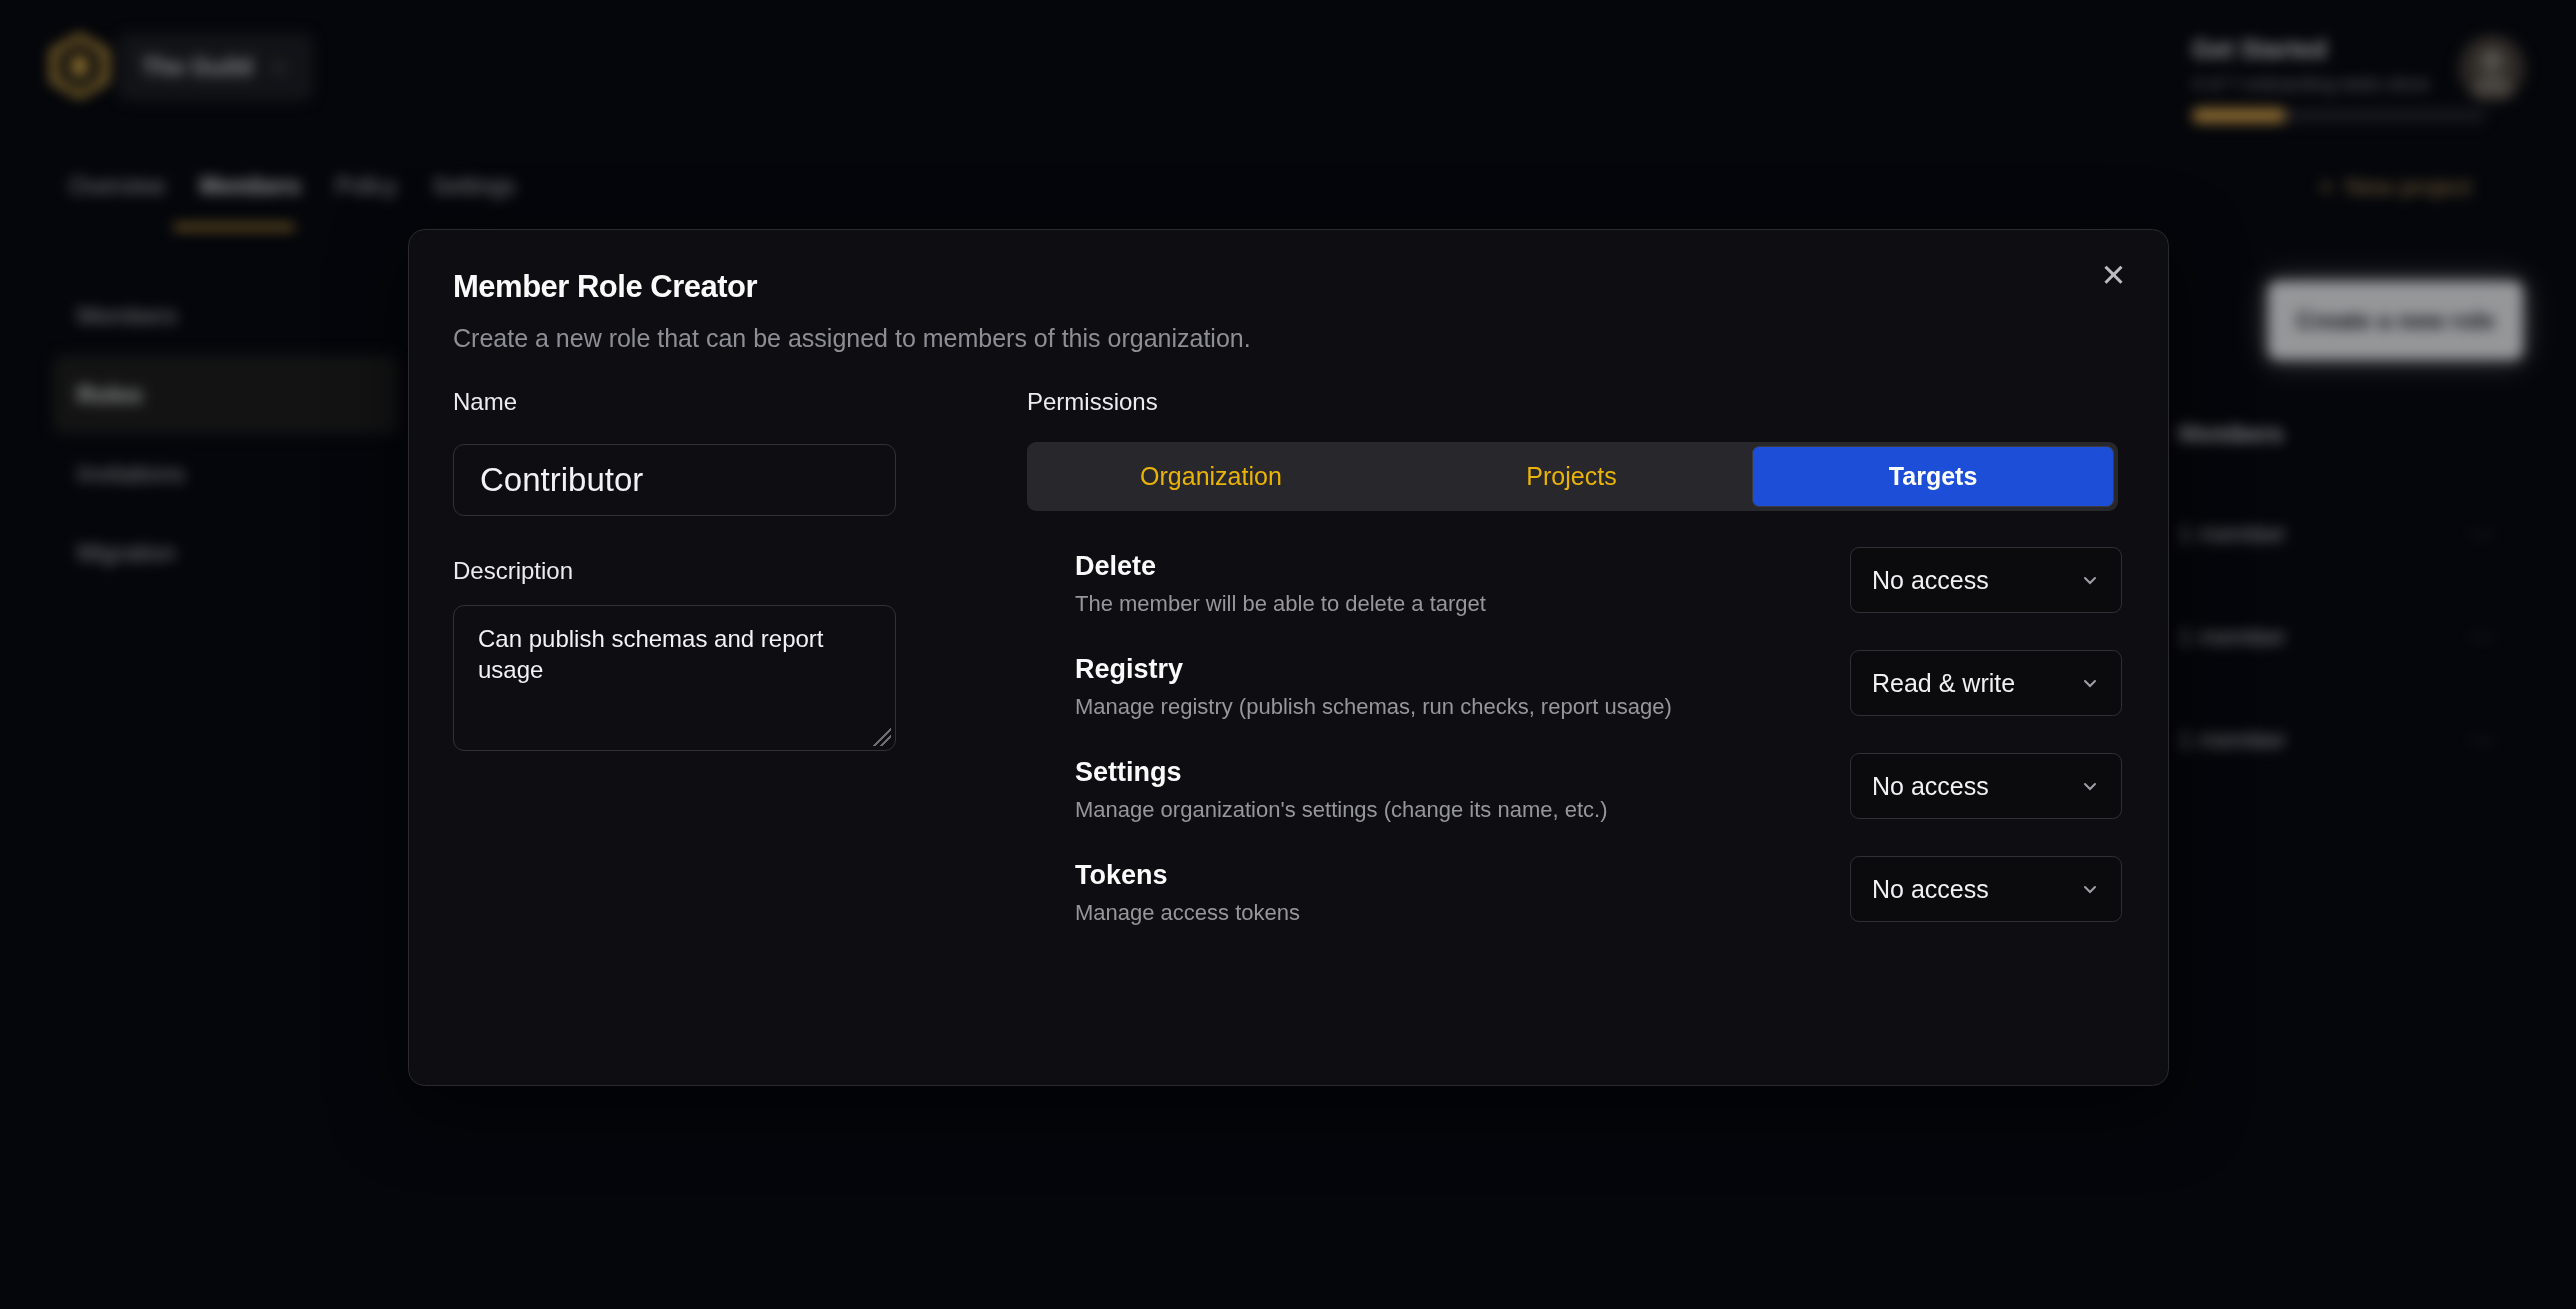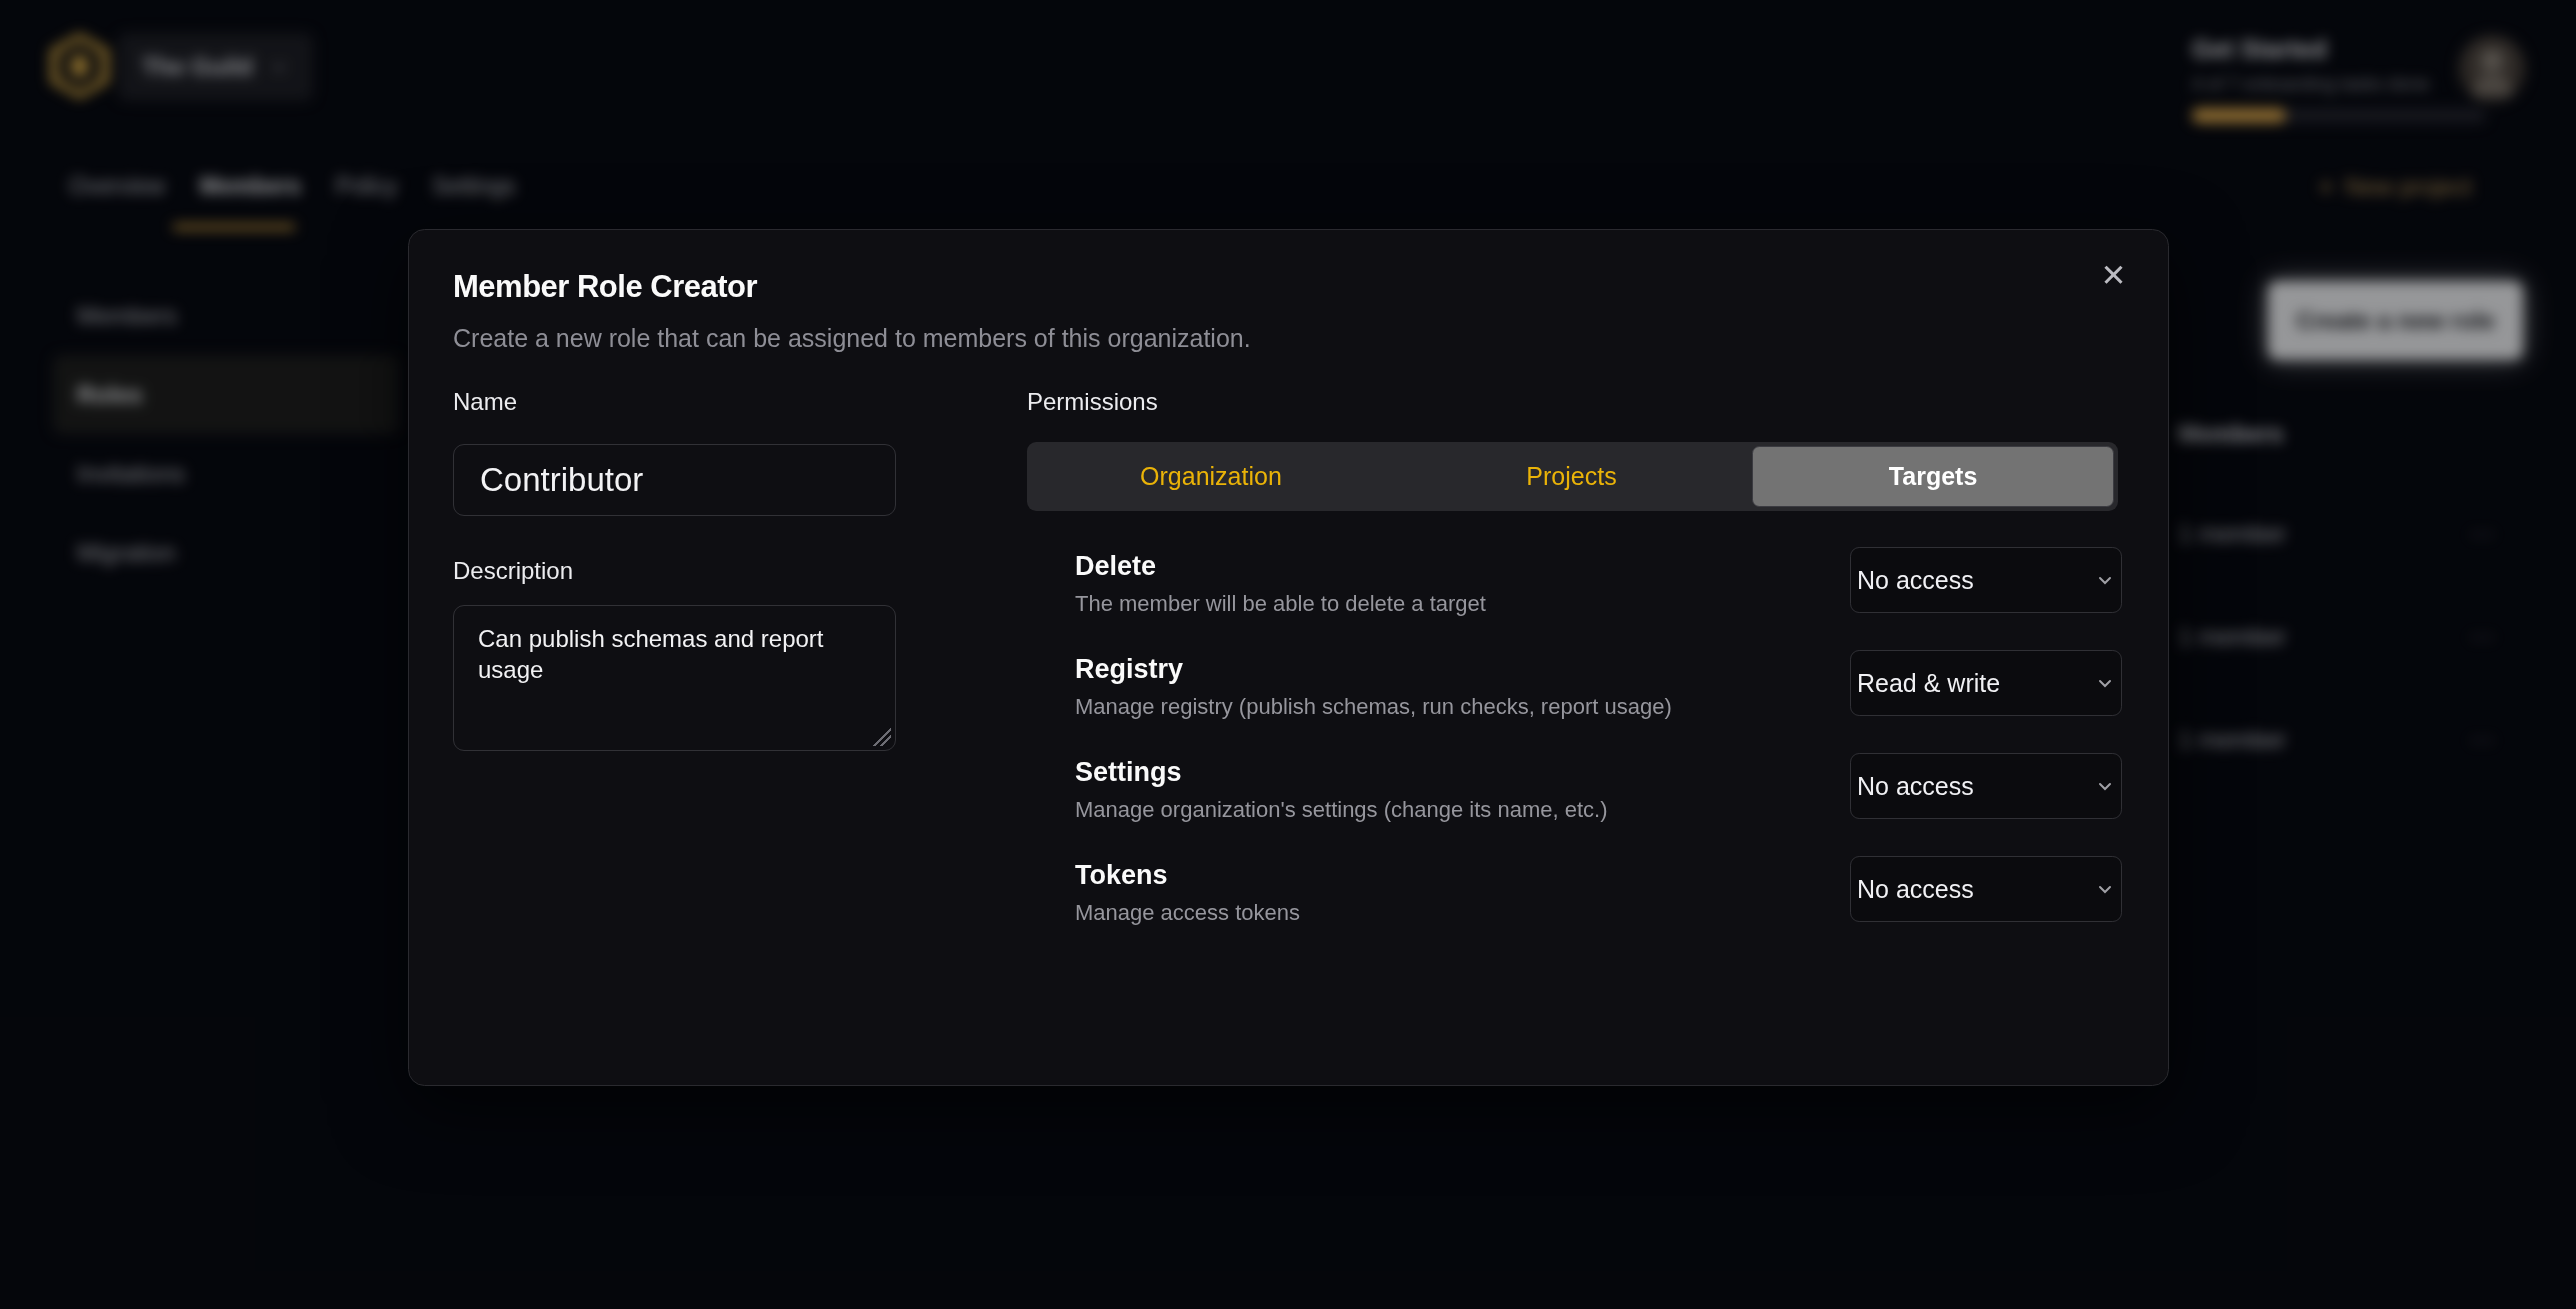--- a/index.html
+++ b/index.html
@@ -93,30 +93,30 @@
            font-family:"Liberation Sans", sans-serif; line-height:31px; overflow:hidden; }
   .resize-corner { position:absolute; left:464px; top:498px; width:18.4px; height:18.4px;
            background:
              linear-gradient(135deg, transparent 0 48%, #6d6d74 48% 56%, transparent 56% 68%, #6d6d74 68% 76%, transparent 76%); }
 
   .perm-label { left:618px; top:158px; }
   .seg-bar { position:absolute; left:618px; top:212px; width:1091px; height:69px;
            background:#28282c; border-radius:9.2px; display:flex; padding:3.7px; }
   .seg { flex:1; display:flex; align-items:center; justify-content:center;
            font-size:25px; color:#eab308; border-radius:7.3px; cursor:pointer; }
-  .seg.active { background:#737373; border:0.9px solid #3b3b41; color:#ffffff; font-weight:600; }
+  .seg.active { background:#1d4ed8; border:0.9px solid #3b3b41; color:#ffffff; font-weight:600; }
 
   .perm-rows { position:absolute; left:618px; top:317px; width:1095px; display:flex;
            flex-direction:column; }
   .perm-row { height:103px; display:flex; justify-content:space-between; align-items:flex-start;margin-left:48px; }
   .perm-title { font-size:27px; font-weight:700; color:#fafafa; margin-top:3.7px; }
   .perm-desc { font-size:22px; color:#96969d; margin-top:9.2px; }
   .perm-select { width:272px; height:66px; background:#0b0b0e; border:0.9px solid #303035;
            border-radius:9.2px; display:flex; align-items:center; justify-content:space-between;
-           padding:0 6px; cursor:pointer; }
+           padding:0 21px; cursor:pointer; }
   .perm-select .sel-value { font-size:25px; color:#f1f1f4; }
 
   .m-footer { position:absolute; right:46px; top:745px; height:68px; display:flex;
            align-items:center; gap:40px; }
   .cancel-btn { background:none; border:none; color:#f4f4f6; font-size:25px; font-weight:600;
            cursor:pointer; font-family:"Liberation Sans", sans-serif; }
   .submit-btn { width:141px; height:68px; background:#ffffff; color:#0c0c0e; border:none;
            border-radius:11px; font-size:25px; font-weight:600; cursor:pointer;
            font-family:"Liberation Sans", sans-serif; }
 </style>

